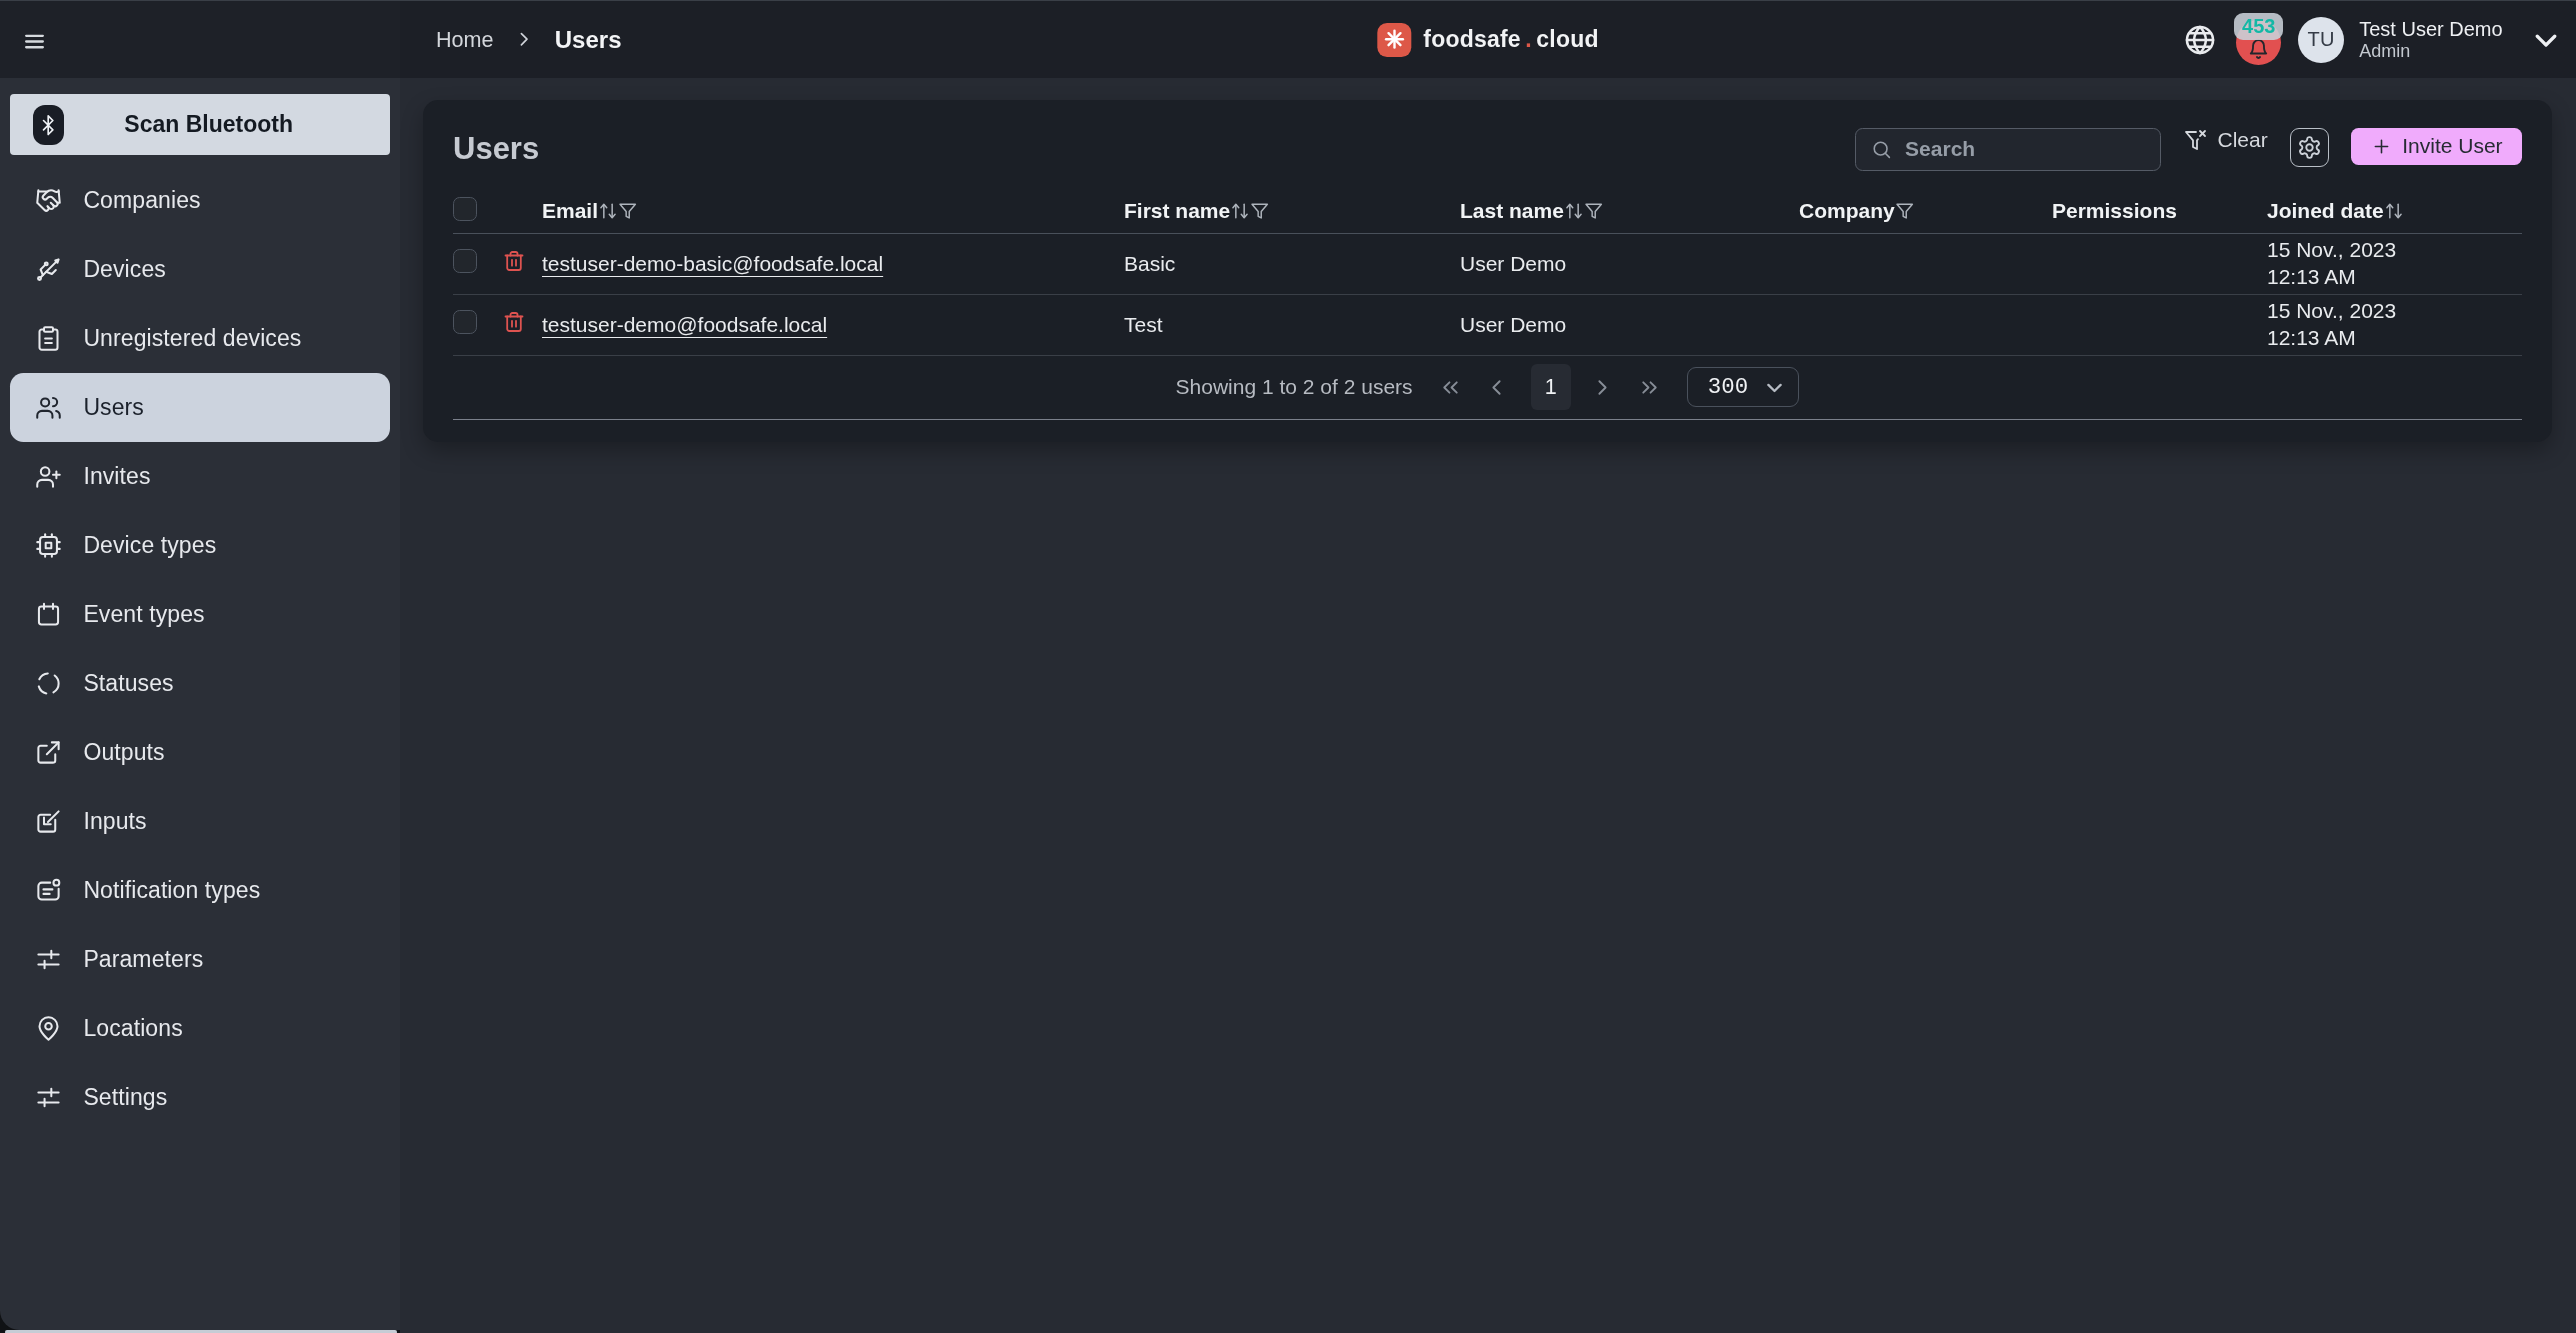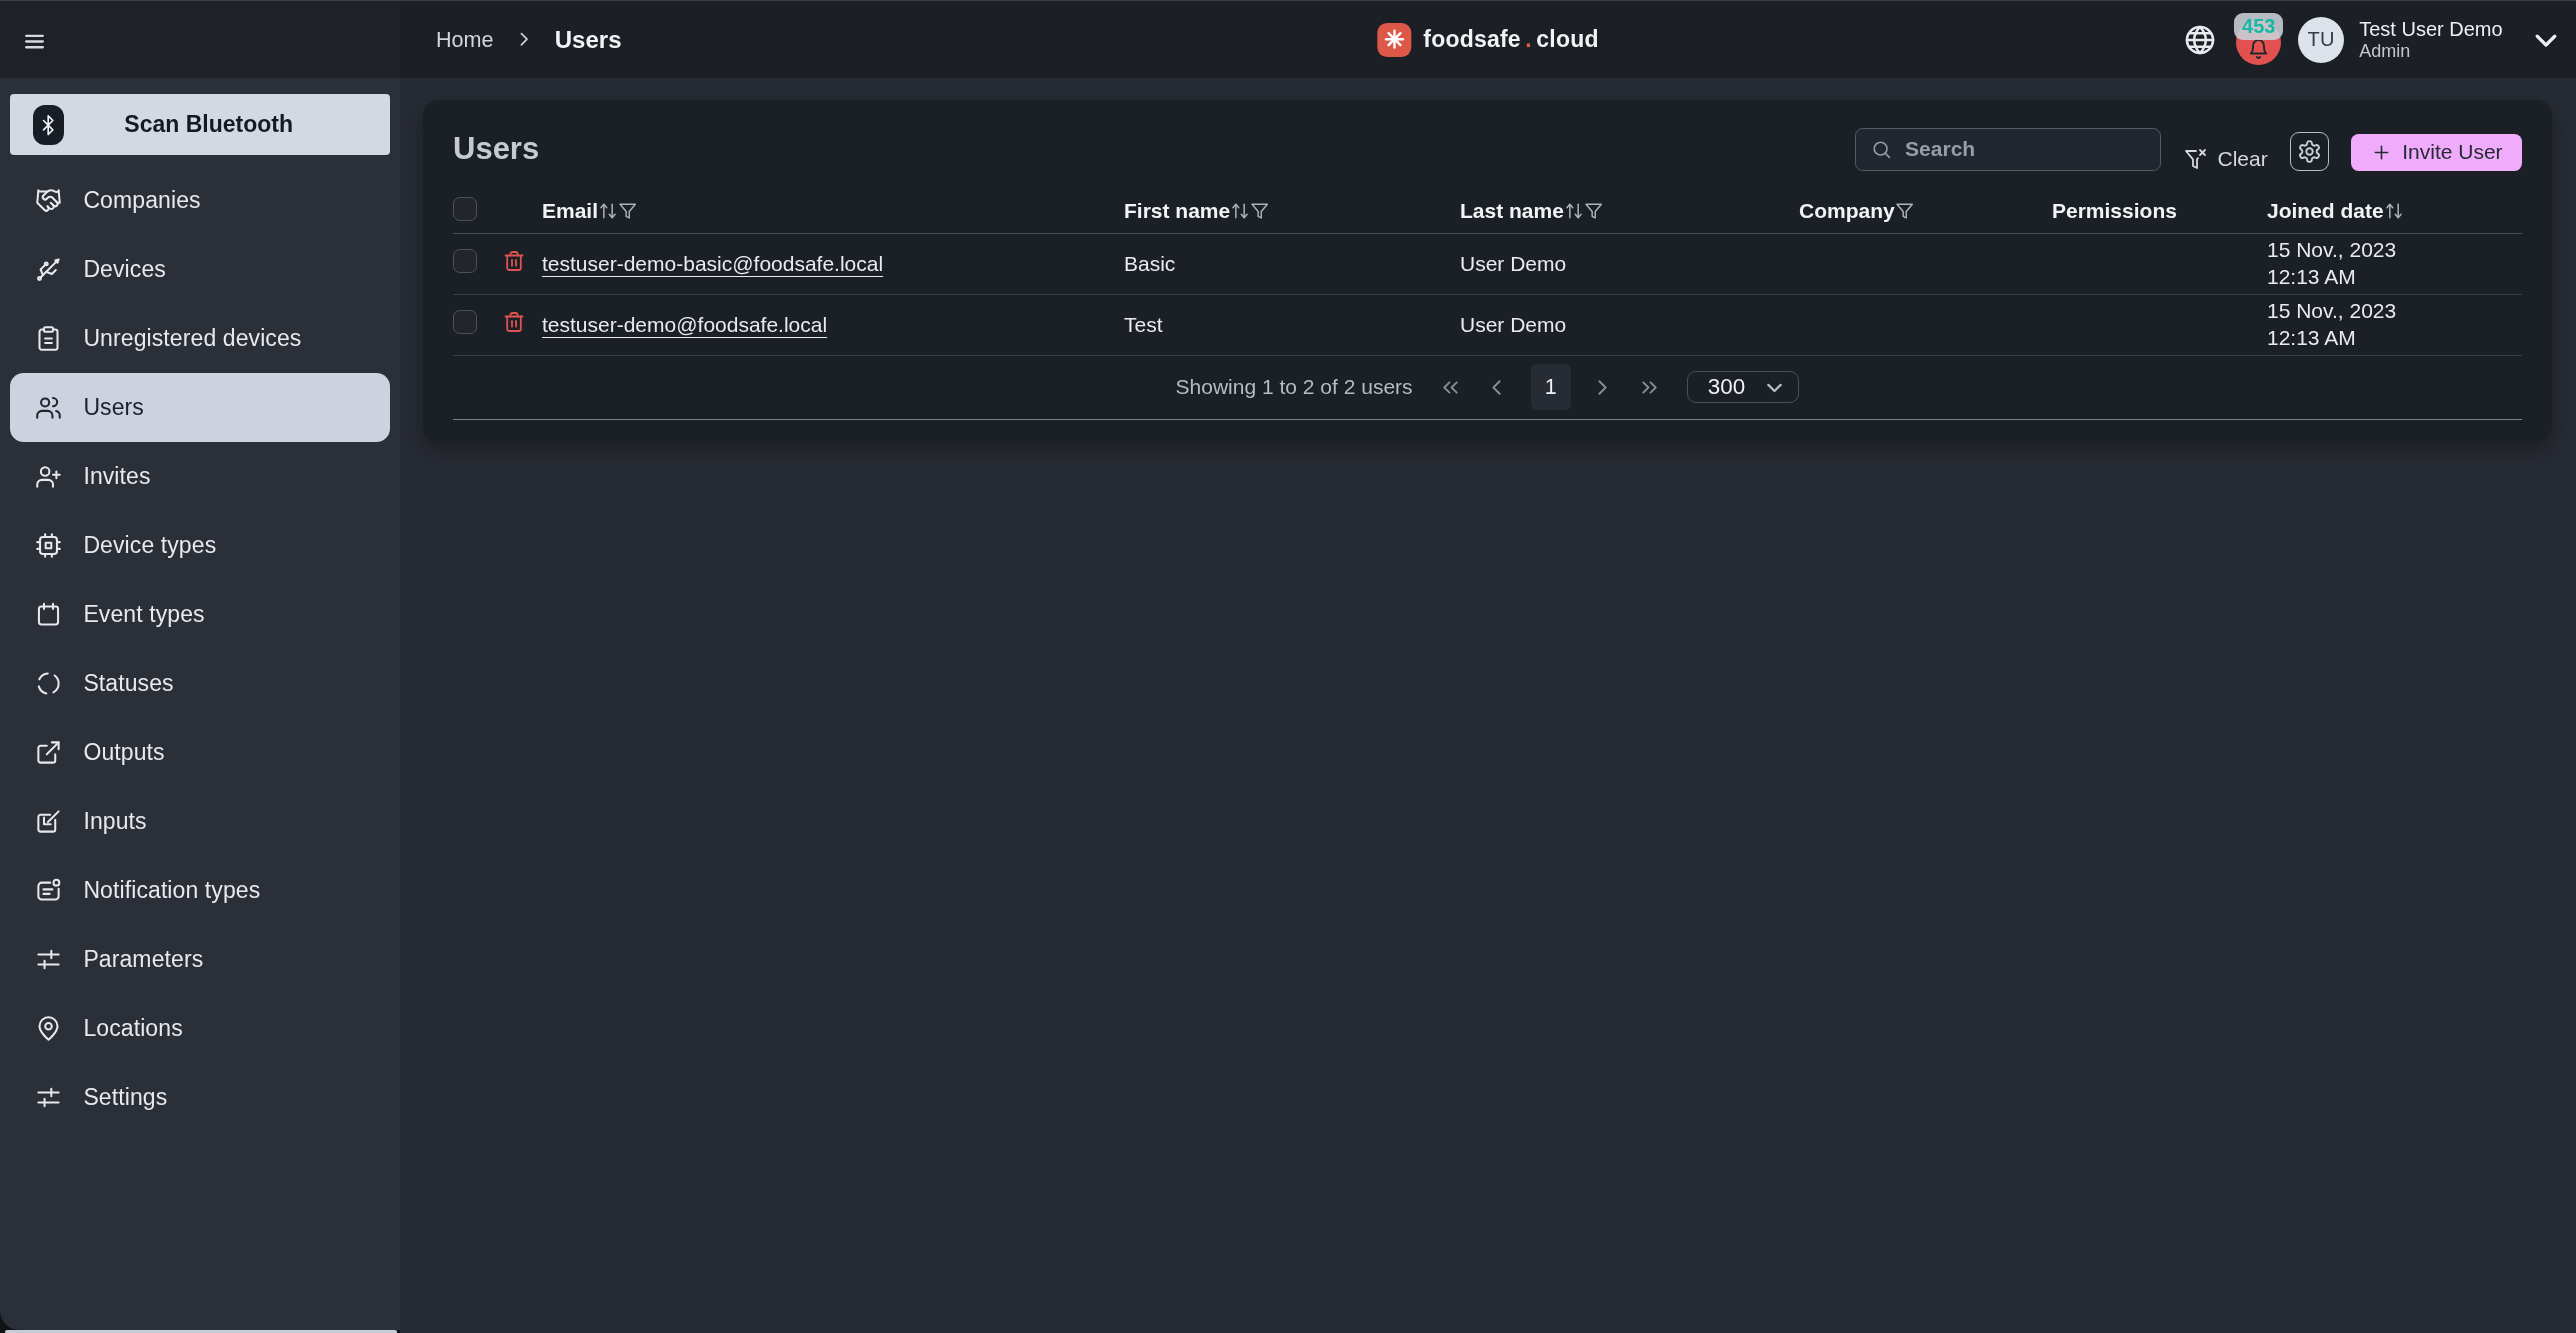--- a/index.html
+++ b/index.html
@@ -51,21 +51,21 @@
   .who-name { font-size:20px; color:#eef0f3; }
   .who-role { font-size:18px; color:#c3c8cf; }
   .top-chev { background:none; border:none; color:#eef0f3; width:33px; height:30px; margin-left:13.4px; cursor:pointer; }
 
   
   main { position:absolute; left:400px; top:77px; width:2176px; height:1257px; background:#272b33; }
   .panel { position:absolute; left:23px; top:21.6px; width:2129px; height:342px; background:#1b1f26;
            border-radius:15px; box-shadow:0 9px 21px rgba(0,0,0,.28); display:flex; flex-direction:column; }
   .panel-head { height:89px; display:flex; align-items:center; justify-content:space-between; padding:10.4px 30px 0 30px; }
   .panel-title { font-size:31px; font-weight:700; color:#c6cad1; }
-  .controls { display:flex; align-items:flex-end; gap:22.4px; }
+  .controls { display:flex; align-items:flex-start; gap:22.4px; }
   .search-box { display:flex; align-items:center; gap:13.4px; width:306px; height:43px; background:#22262e;
                 border:1.5px solid #555b66; border-radius:7.5px; padding:0 15px; color:#969da7; }
   .search-box input { flex:1; background:transparent; border:none; outline:none; color:#e9ebee;
                       font-size:21px; font-weight:600; font-family:inherit; min-width:0; }
   .search-box input::placeholder { color:#969da7; opacity:1; }
   .clear-btn { display:flex; align-items:center; gap:10.4px; background:none; border:none; color:#d6d9de;
                font-size:21px; font-family:inherit; cursor:pointer; }
   .gear-btn { width:39px; height:39px; border:1.9px solid #b9bfc7; border-radius:9px; background:none;
               color:#ccd1d8; display:flex; align-items:center; justify-content:center; cursor:pointer; }
   .invite-btn { display:flex; align-items:center; gap:10.4px; height:37px; padding:0 19.4px; background:#f0abfc;
@@ -82,23 +82,23 @@
               display:inline-block; cursor:pointer; }
   .trash { background:none; border:none; color:#de5350; width:25px; height:25px; cursor:pointer; padding:0; }
   .email-link { color:#e9ebee; text-decoration:underline; text-underline-offset:4.5px; text-decoration-thickness:1.1px; cursor:pointer; }
   .jdate { line-height:1.25; }
 
   .pagination { height:63px; display:flex; align-items:center; justify-content:center; gap:19.4px; }
   .pg-sum { font-size:21px; color:#b7bbc2; margin-right:6px; }
   .pg-btn { background:none; border:none; color:#878d97; width:27px; height:27px; cursor:pointer; padding:0; }
   .pg-page { width:40px; height:46px; background:#272b33; border-radius:6px; display:flex; align-items:center;
              justify-content:center; font-size:21.6px; color:#f0f2f5; cursor:pointer; }
-  .pg-size { display:flex; align-items:center; justify-content:space-between; width:112px; height:32px;
+  .pg-size { display:flex; align-items:center; justify-content:space-between; width:112px; height:40px;
              border:1.5px solid #4a515c; border-radius:9px; background:none; color:#f0f2f5; font-size:22.4px;
-             padding:0 13.4px 0 19.4px; font-family:Liberation Sans, sans-serif; cursor:pointer; margin-left:4.5px; }
+             padding:0 13.4px 0 19.4px; font-family:Liberation Mono, monospace; cursor:pointer; margin-left:4.5px; }
   .pg-size .chev { color:#b7bcc4; display:flex; }
   .panel-foot { margin:0 30px; border-top:1.5px solid #7b808b; flex:1; }
   svg { display:block; }
 </style>
 </head>
 <body>
 
 <div id="app">
 
   <aside>

